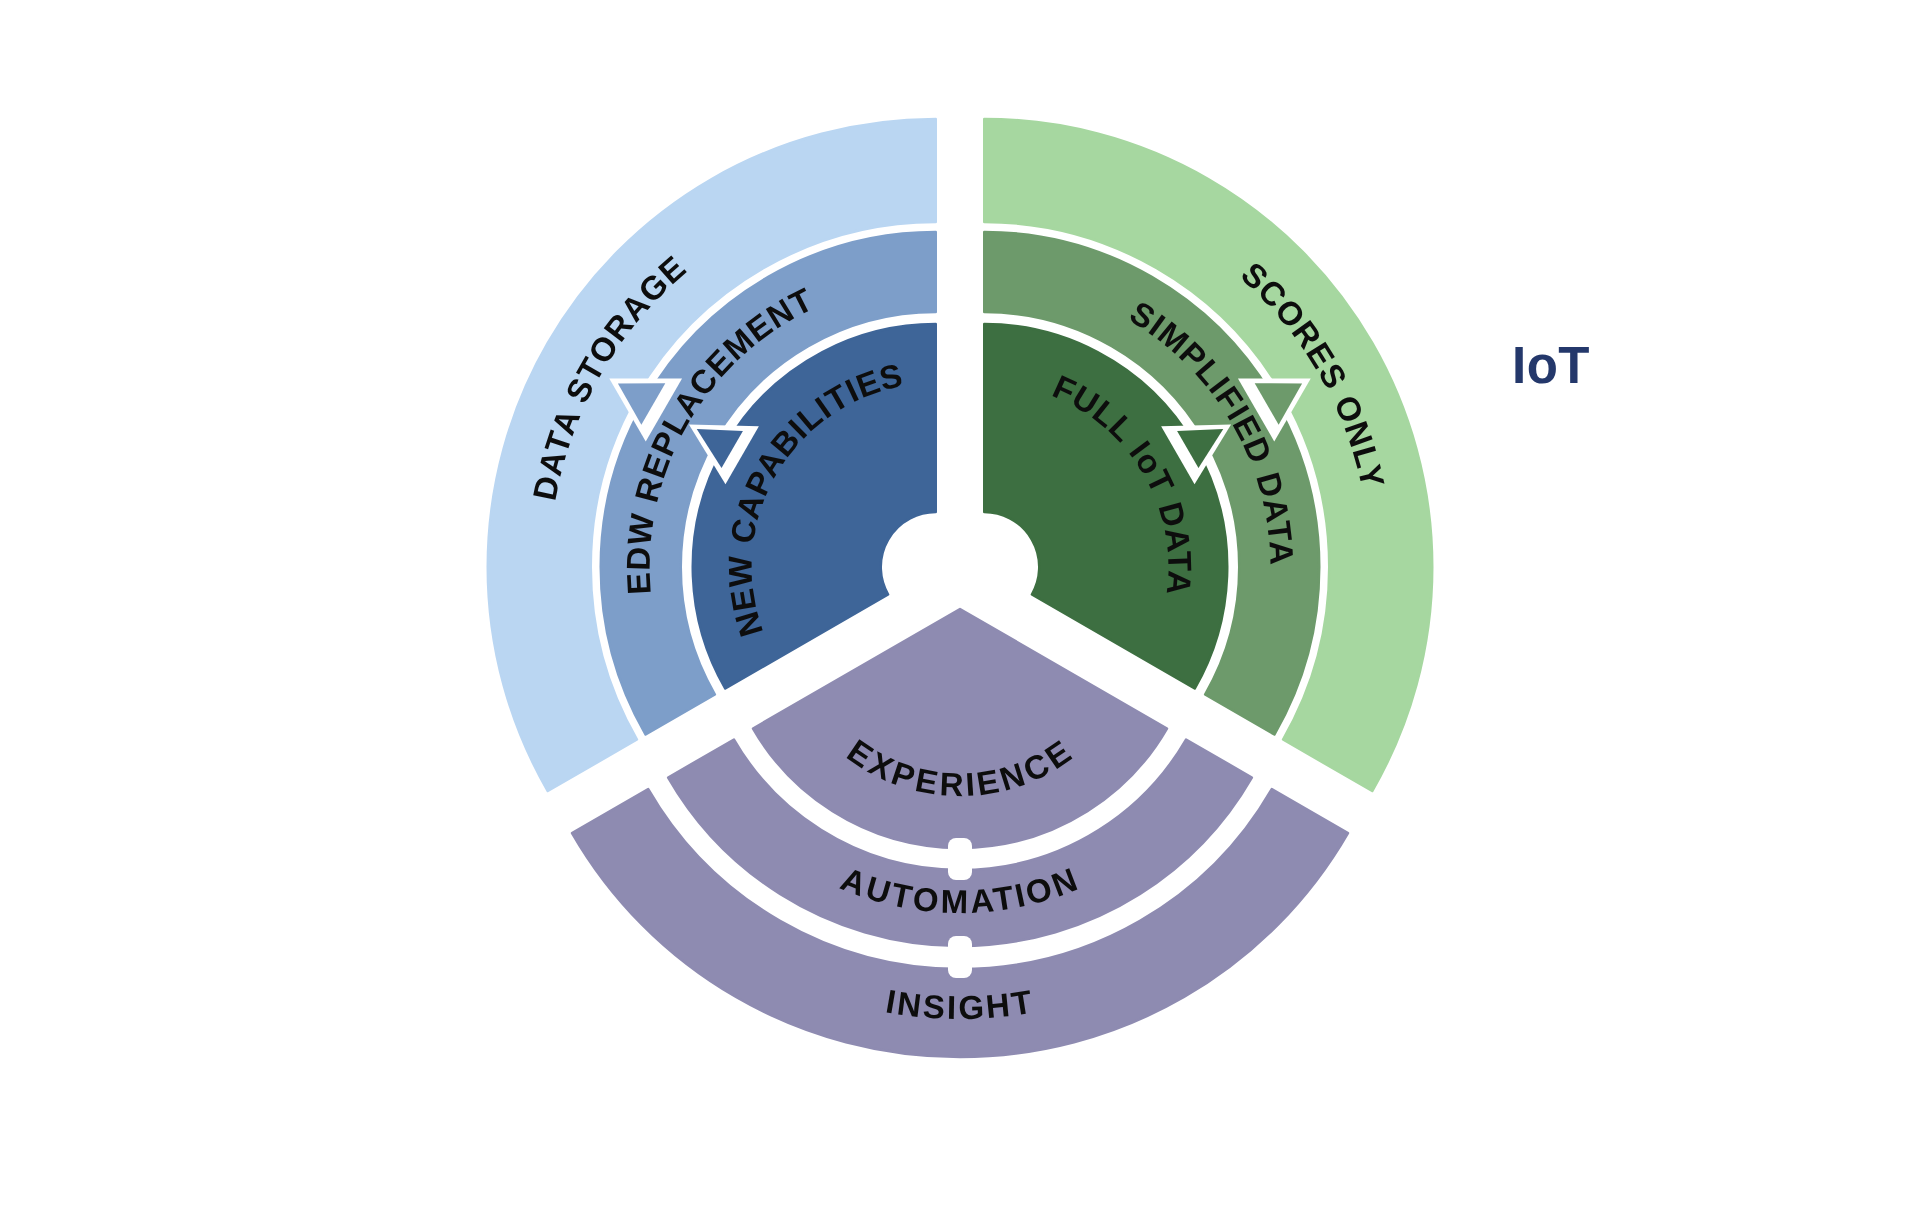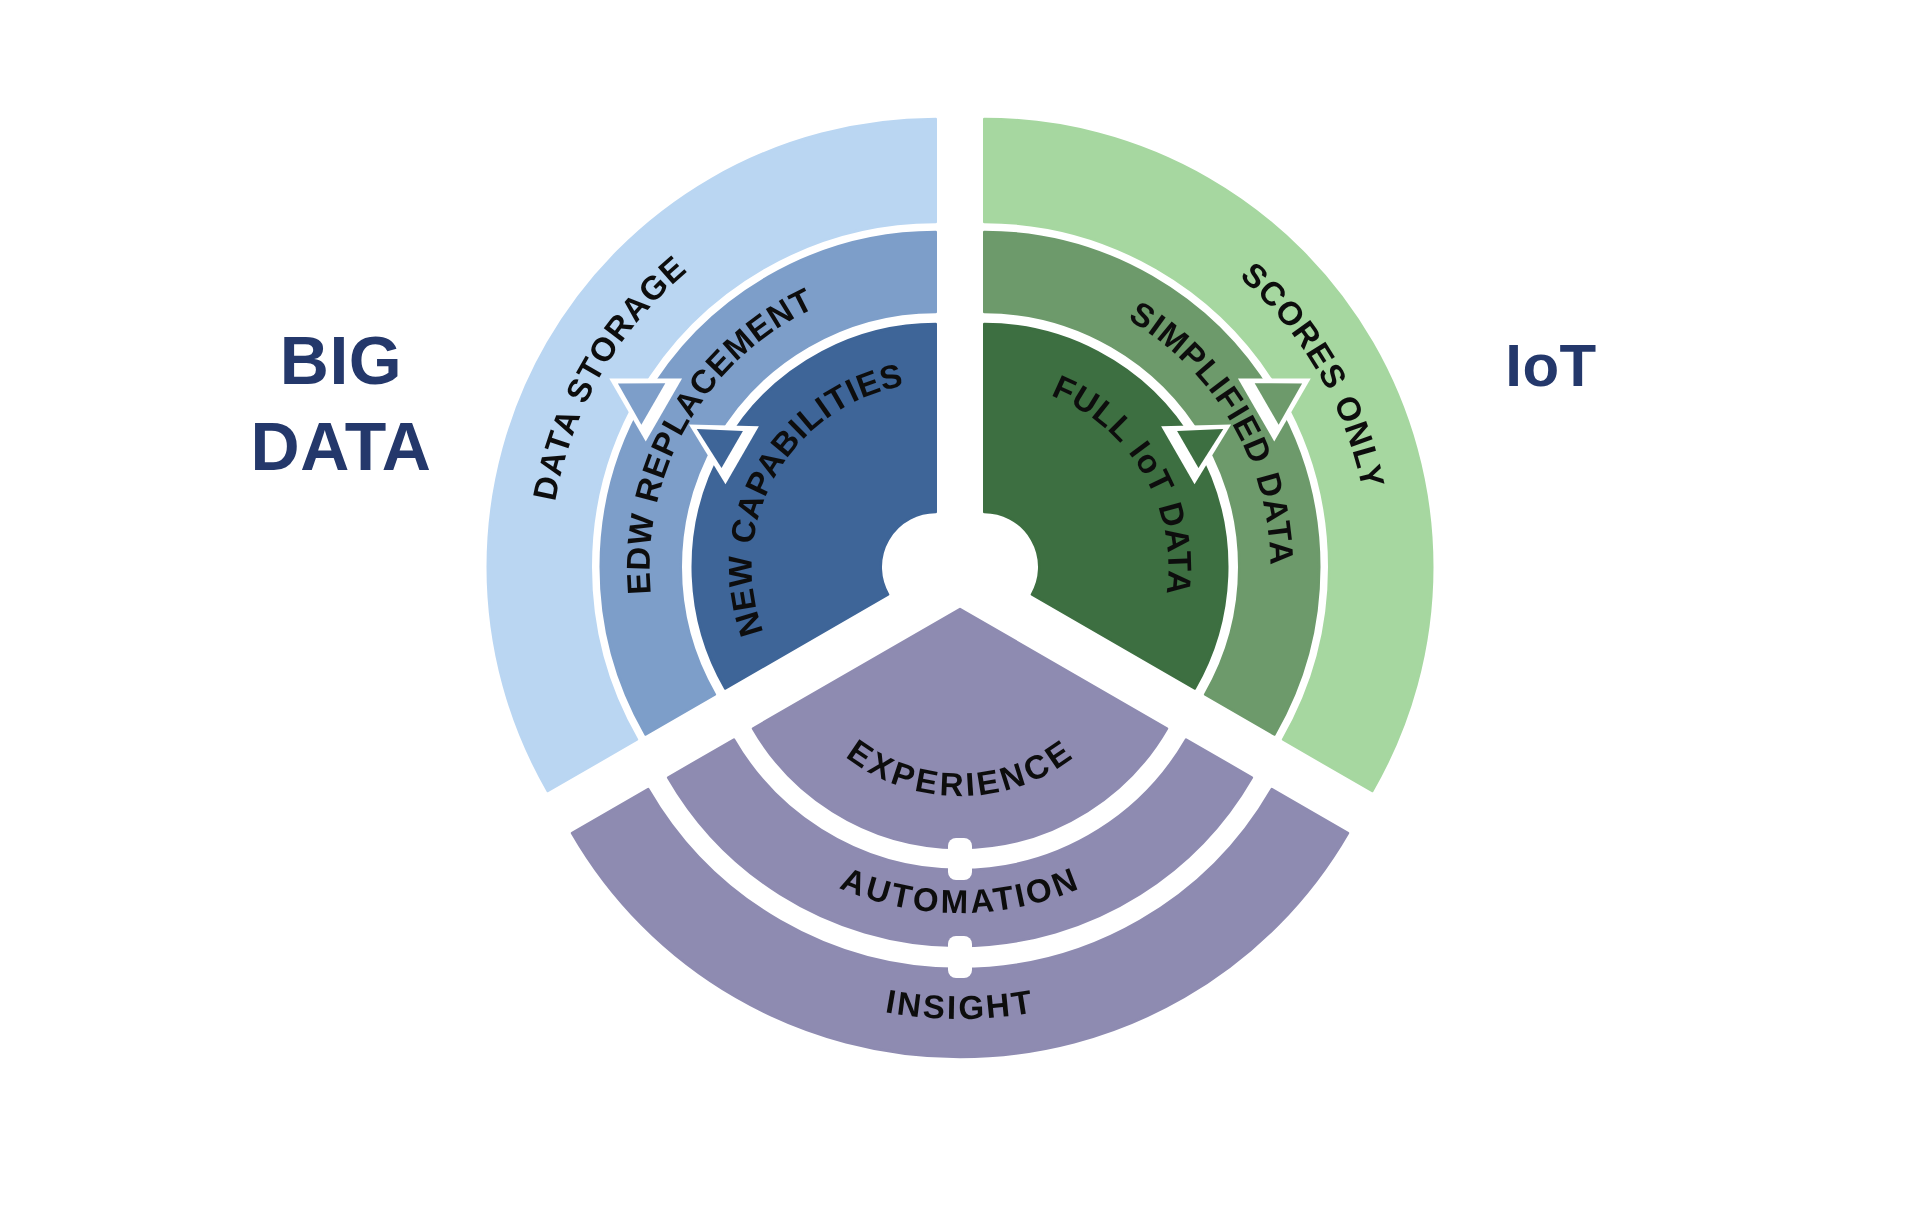--- a/index.html
+++ b/index.html
@@ -14,21 +14,21 @@
   .sector-label{
     position:absolute;
     font-weight:700;
     text-align:center;
     color:#24386B;
     letter-spacing:0.5px;
     line-height:86px;
     user-select:none;
   }
   .sector-label.big{font-size:68px;}
-  .sector-label.small{font-size:60px;}
+  .sector-label.small{font-size:51px;}
   svg text{
     font-family:"Liberation Sans",sans-serif;
     font-weight:700;
   }
 </style>
 </head>
 <body>
 
 <div class="canvas" style="background: rgb(255, 255, 255);">
   <svg id="diagram-svg" width="1920" height="1229" viewBox="0 0 1920 1229">
@@ -66,22 +66,18 @@
       <path d="M 1347.98 833.00 A 448 448 0 0 1 572.02 833.00 L 648.23 789.00 A 360 360 0 0 0 1271.77 789.00 Z" fill="#8E8BB1" stroke="#8E8BB1" stroke-width="2.5" stroke-linejoin="round"></path>
       <path d="M 1251.85 777.50 A 337 337 0 0 1 668.15 777.50 L 733.97 739.50 A 261 261 0 0 0 1186.03 739.50 Z" fill="#8E8BB1" stroke="#8E8BB1" stroke-width="2.5" stroke-linejoin="round"></path>
       <path d="M 960.00 609.00 L 1166.98 728.50 A 239 239 0 0 1 753.02 728.50 Z" fill="#8E8BB1" stroke="#8E8BB1" stroke-width="2.5" stroke-linejoin="round"></path>
       <rect x="948.00" y="838.00" width="24" height="42" rx="8" fill="#FFFFFF"></rect>
       <rect x="948.00" y="936.00" width="24" height="42" rx="8" fill="#FFFFFF"></rect>
       <text font-size="33" letter-spacing="2" fill="#0D0D0D" text-anchor="middle" dominant-baseline="central"><textPath href="#tp-2-outer" startOffset="50%">INSIGHT</textPath></text>
       <text font-size="33" letter-spacing="2" fill="#0D0D0D" text-anchor="middle" dominant-baseline="central"><textPath href="#tp-2-middle" startOffset="50%">AUTOMATION</textPath></text>
       <text font-size="33" letter-spacing="2" fill="#0D0D0D" text-anchor="middle" dominant-baseline="central"><textPath href="#tp-2-inner" startOffset="50%">EXPERIENCE</textPath></text>
     </svg>
 
-  <div class="sector-label big" style="left: 231px; top: 317px; width: 220px; color: rgb(36, 56, 107);">
-    <div>BIG</div>
-    <div>DATA</div>
-  </div>
 
   <div class="sector-label small" style="left: 1471px; top: 323px; width: 160px; color: rgb(36, 56, 107);">
     <div>IoT</div>
   </div>
 
 </div>
 
 </body></html>

